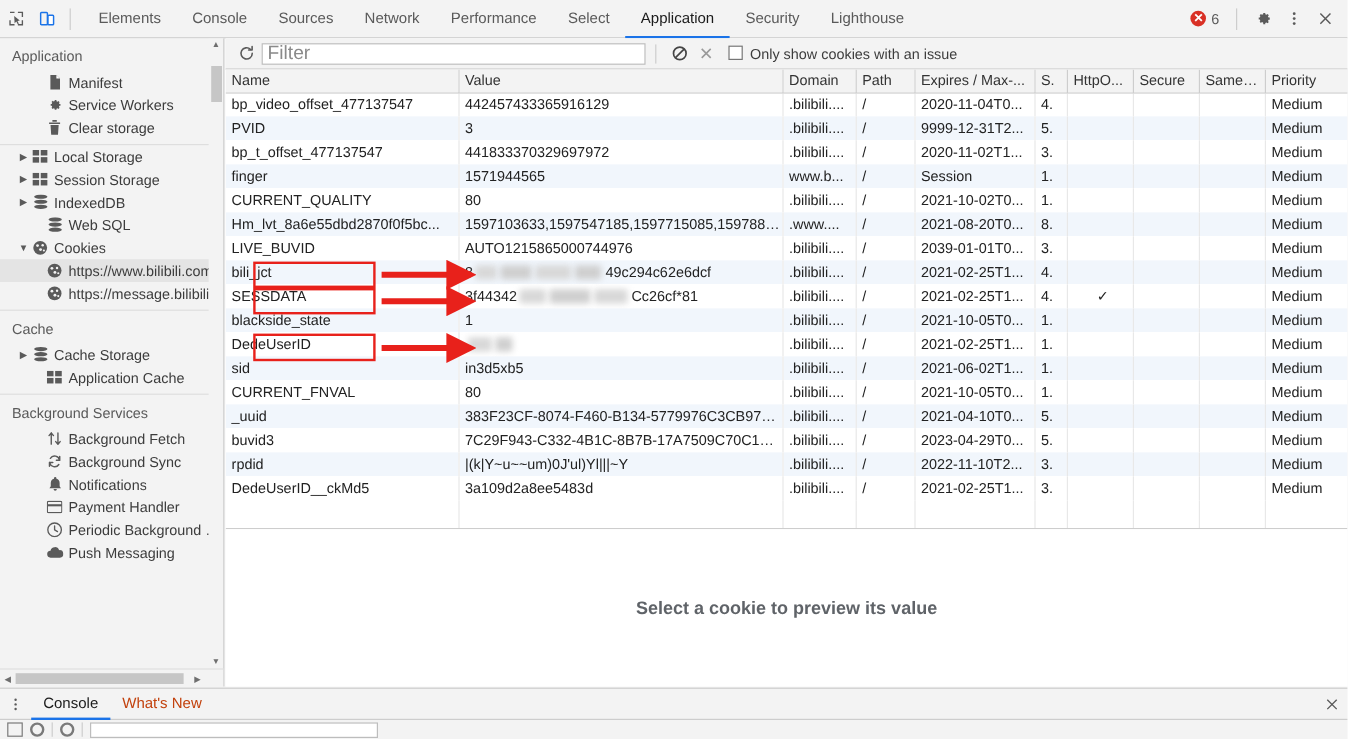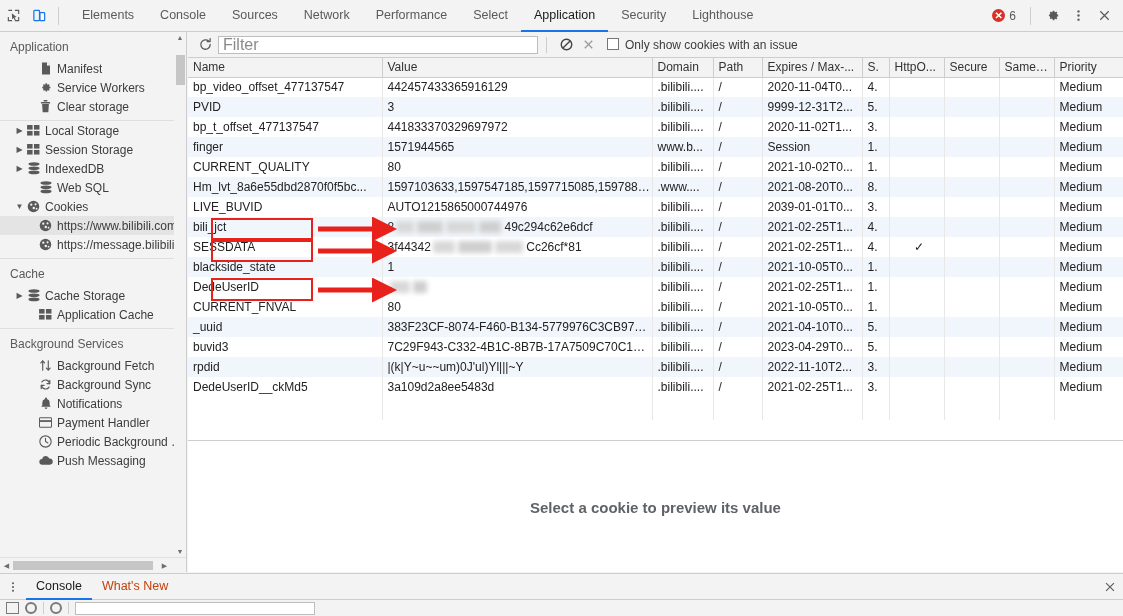--- a/index.html
+++ b/index.html
@@ -622,20 +622,32 @@
               <td><span class="blur" style="width: 20px; margin-left: 2px;"></span><span class="blur blur2" style="width: 14px; margin-left: 3px;"></span></td>
               <td>.bilibili....</td>
               <td>/</td>
               <td>2021-02-25T1...</td>
               <td>1.</td>
               <td class="center"></td>
               <td class="center"></td>
               <td class="center"></td>
               <td>Medium</td>
             </tr>
+            <tr class="row-even">
+              <td>sid</td>
+              <td>in3d5xb5</td>
+              <td>.bilibili....</td>
+              <td>/</td>
+              <td>2021-06-02T1...</td>
+              <td>1.</td>
+              <td class="center"></td>
+              <td class="center"></td>
+              <td class="center"></td>
+              <td>Medium</td>
+            </tr>
             <tr class="row-odd">
               <td>CURRENT_FNVAL</td>
               <td>80</td>
               <td>.bilibili....</td>
               <td>/</td>
               <td>2021-10-05T0...</td>
               <td>1.</td>
               <td class="center"></td>
               <td class="center"></td>
               <td class="center"></td>

